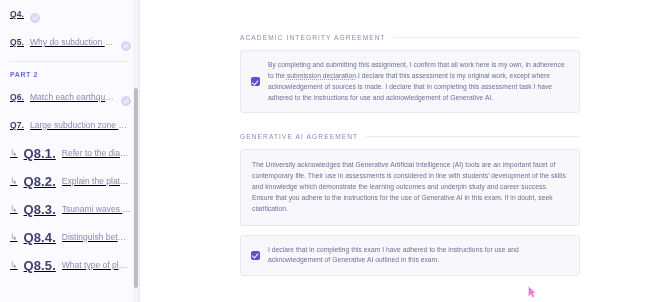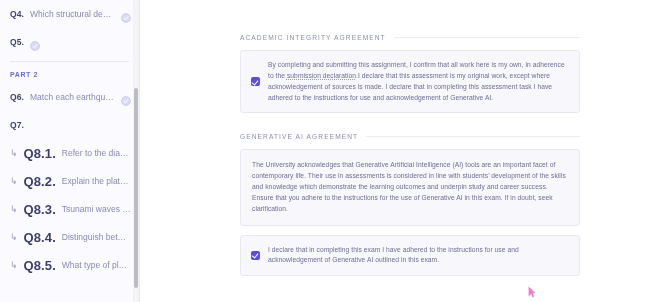--- a/index.html
+++ b/index.html
@@ -21,20 +21,21 @@
     flex: 0 0 140px;
   }
   .nav-list { padding: 0; }
   .nav-item {
     display: flex; align-items: center;
     height: 28px;
     padding: 0 8px 0 10px;
     gap: 6px;
     white-space: nowrap;
     overflow: hidden;
+    text-decoration: underline;
   }
   .nav-item .qnum {
     font-size: 8.5px; font-weight: 700; color: #3f3f6e;
     letter-spacing: .1px; flex: 0 0 auto;
   }
   .nav-item .qtext {
     font-size: 8.5px; color: #8a8ab0;
     overflow: hidden; text-overflow: ellipsis; white-space: nowrap;
     flex: 1 1 auto;
   }
@@ -129,31 +130,31 @@
 <body>
 
 <div id="app">
 
   <aside id="sidebar">
 
     <div class="nav-list">
 
       <div class="nav-item">
         <span class="qnum">Q4.</span>
-        <span class="qtext">Which structural desi…</span>
         <span class="check-icon">
           <svg viewBox="0 0 16 16" width="10" height="10" aria-hidden="true">
             <circle cx="8" cy="8" r="7" fill="#dcdcf6" stroke="#b9b9e8" stroke-width="1"></circle>
             <path d="M4.6 8.3 L6.9 10.6 L11.4 5.5" fill="none" stroke="#ffffff" stroke-width="1.6" stroke-linecap="round"></path>
           </svg>
         </span>
       </div>
 
       <div class="nav-item">
         <span class="qnum">Q5.</span>
+        <span class="qtext">Why do subduction z…</span>
         <span class="check-icon">
           <svg viewBox="0 0 16 16" width="10" height="10" aria-hidden="true">
             <circle cx="8" cy="8" r="7" fill="#dcdcf6" stroke="#b9b9e8" stroke-width="1"></circle>
             <path d="M4.6 8.3 L6.9 10.6 L11.4 5.5" fill="none" stroke="#ffffff" stroke-width="1.6" stroke-linecap="round"></path>
           </svg>
         </span>
       </div>
 
     </div>
 
@@ -169,20 +170,21 @@
         <span class="check-icon">
           <svg viewBox="0 0 16 16" width="10" height="10" aria-hidden="true">
             <circle cx="8" cy="8" r="7" fill="#dcdcf6" stroke="#b9b9e8" stroke-width="1"></circle>
             <path d="M4.6 8.3 L6.9 10.6 L11.4 5.5" fill="none" stroke="#ffffff" stroke-width="1.6" stroke-linecap="round"></path>
           </svg>
         </span>
       </div>
 
       <div class="nav-item">
         <span class="qnum">Q7.</span>
+        <span class="qtext">Large subduction zone e…</span>
       </div>
 
 
       <div class="nav-item sub">
         <span class="arrow">↳</span>
         <span class="qnum">Q8.1.</span>
         <span class="qtext">Refer to the diagram …</span>
       </div>
 
       <div class="nav-item sub">

